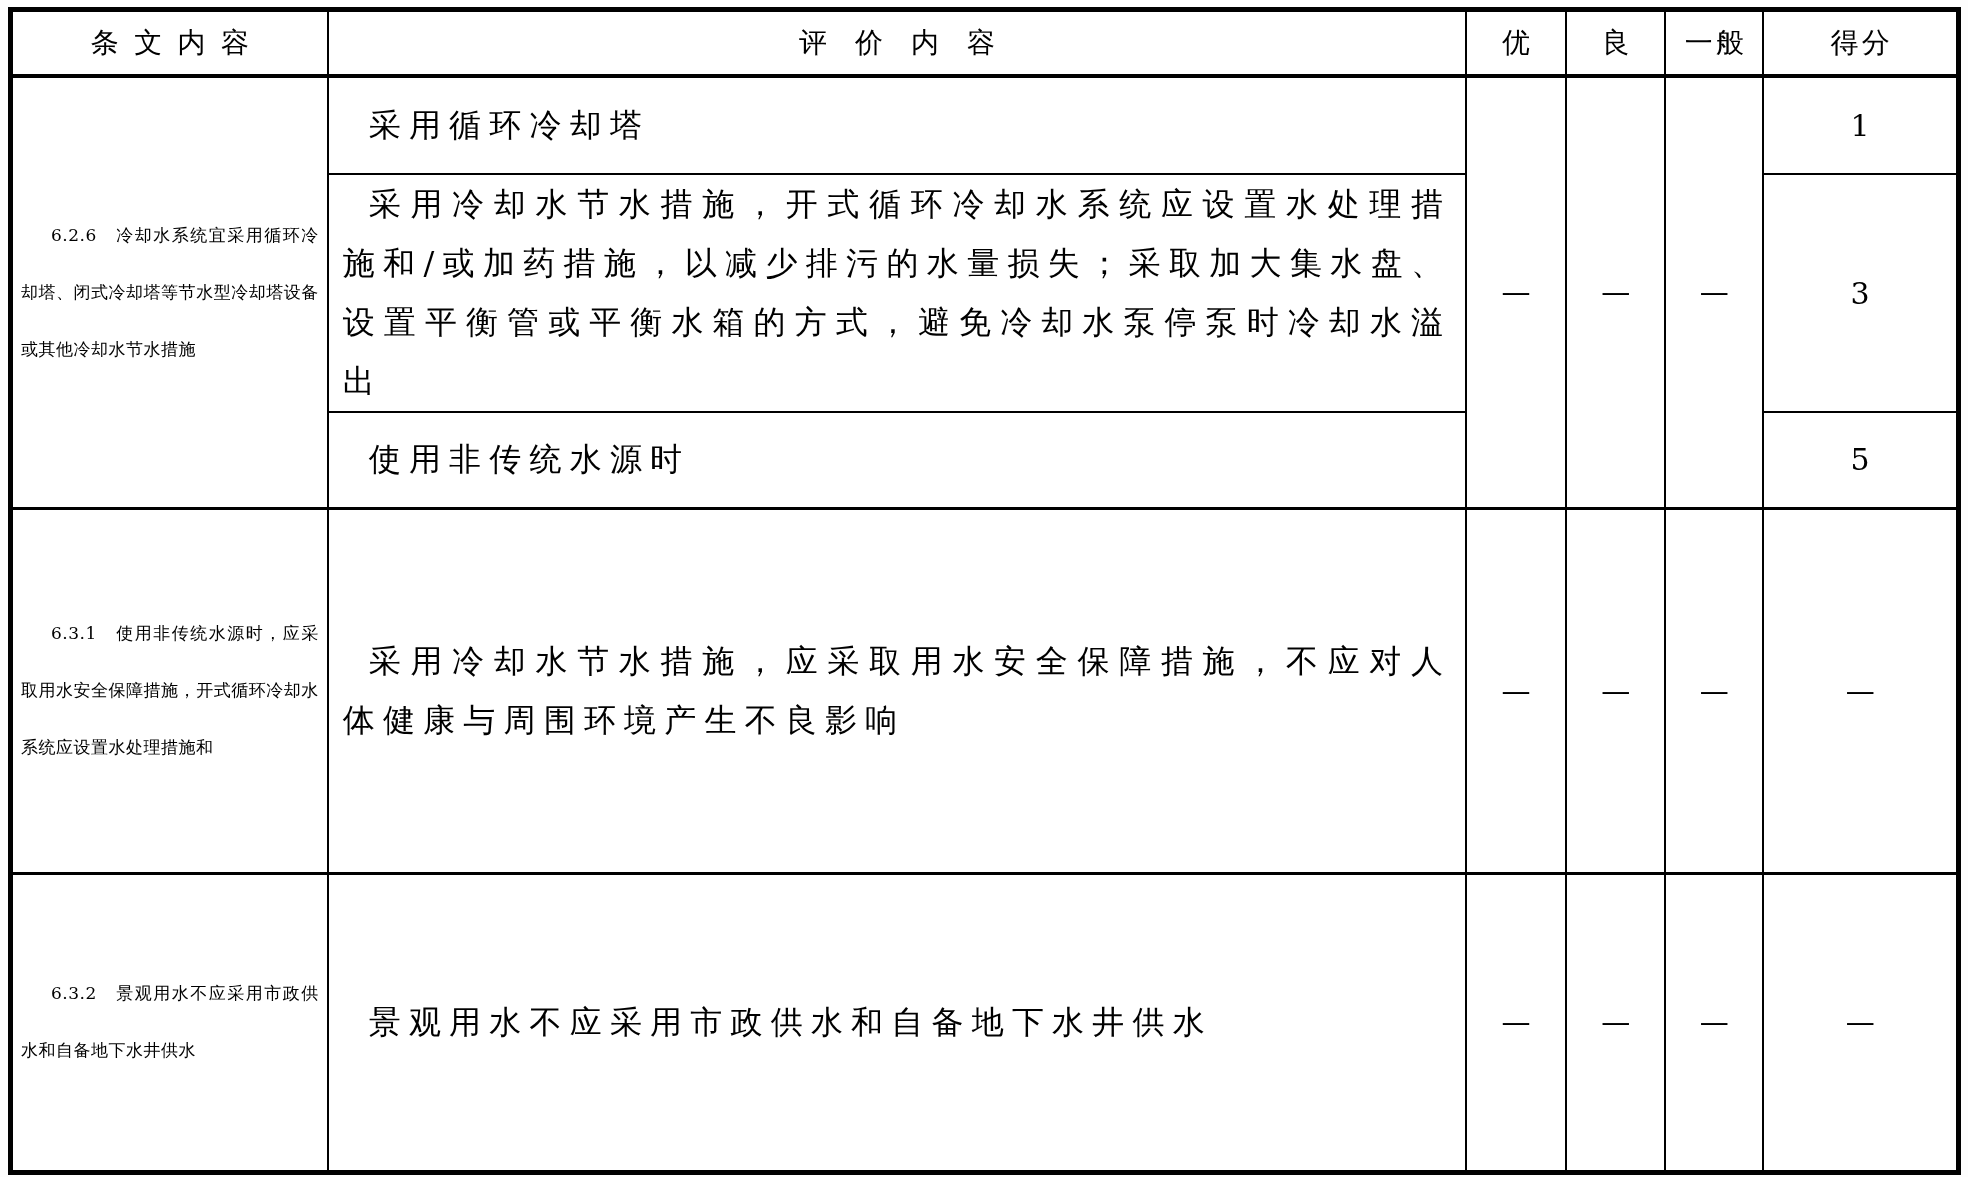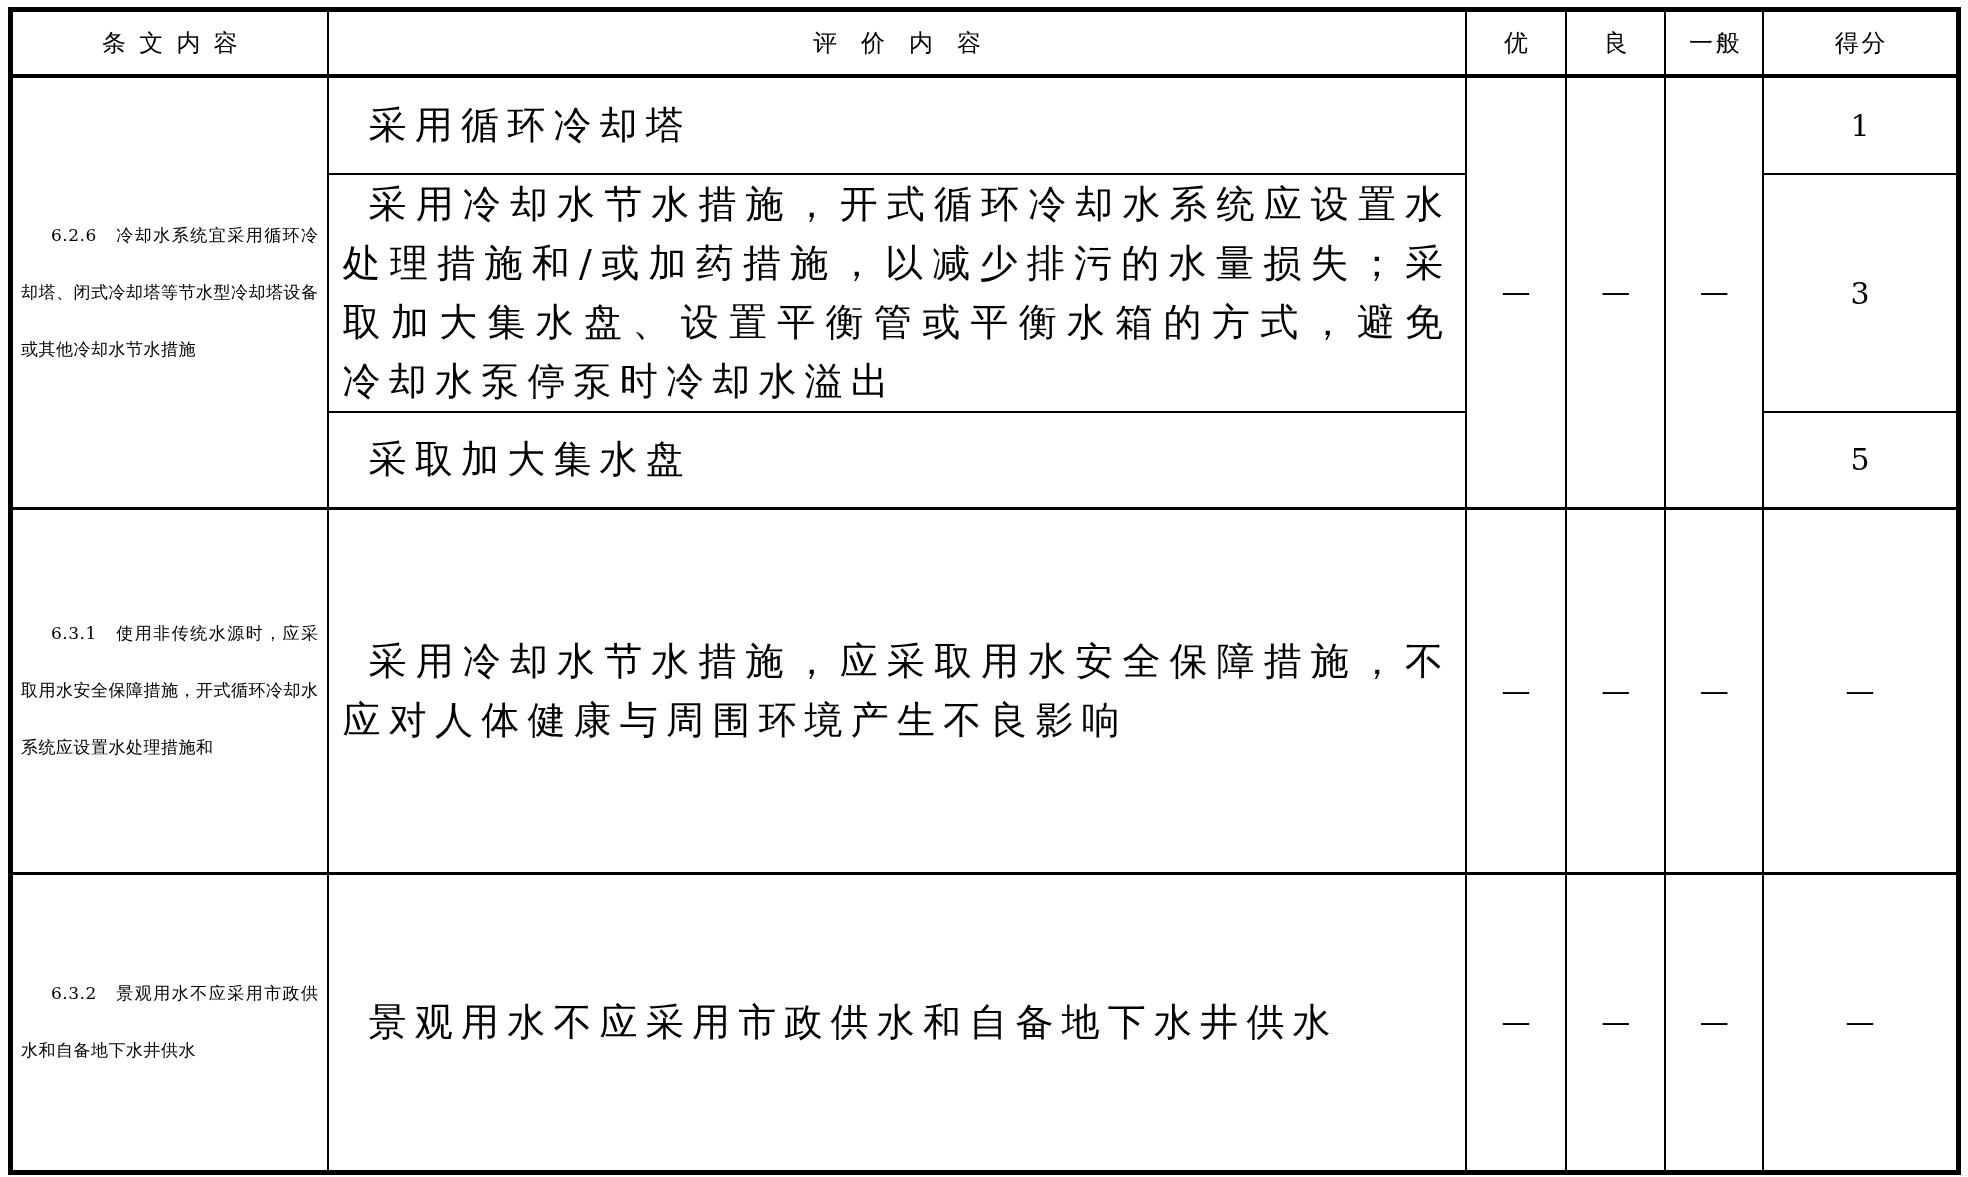--- a/index.html
+++ b/index.html
@@ -25,21 +25,21 @@
     border: 2px solid #000;
     padding: 0;
     font-weight: normal;
     vertical-align: middle;
     overflow: hidden;
   }
   
   .eval-table thead th {
     height: 62px;
     border-bottom: 4px solid #000;
-    font-size: 24px;
+    font-size: 28px;
     text-align: center;
     white-space: nowrap;
   }
   th.hd-wide1 { letter-spacing: 0.55em; text-indent: 0.55em; }
   th.hd-wide2 { letter-spacing: 1.0em;  text-indent: 1.0em; margin-left: 16px;  }
   th.hd-narrow { letter-spacing: 0.12em; text-indent: 0.12em; }
   
   tr.major > td { border-top: 3px solid #000; }
   
   td.clause {
@@ -51,21 +51,21 @@
     text-align: justify;
     text-justify: inter-ideograph;
     text-indent: 30px;
     letter-spacing: 0.5px;
   }
   
   td.eval {
     padding: 0 14px 0 14px;
   }
   td.eval .txt {
-    font-size: 38px;
+    font-size: 32px;
     line-height: 59px;
     letter-spacing: 8.2px;
     text-align: justify;
     text-justify: inter-ideograph;
     text-indent: 26px;
   }
   
   td.mark, td.score {
     text-align: center;
     font-size: 29px;
@@ -111,21 +111,21 @@
       <td class="score"><span>1</span></td>
     </tr>
     <tr style="height:184px">
       <td class="eval">
         <div class="txt">采用冷却水节水措施，开式循环冷却水系统应设置水处理措施和/或加药措施，以减少排污的水量损失；采取加大集水盘、设置平衡管或平衡水箱的方式，避免冷却水泵停泵时冷却水溢出</div>
       </td>
       <td class="score"><span>3</span></td>
     </tr>
     <tr style="height:96px">
       <td class="eval">
-        <div class="txt">采取加大集水盘</div>
+        <div class="txt">使用非传统水源时</div>
       </td>
       <td class="score"><span>5</span></td>
     </tr>
 
     <tr class="major" style="height:365px">
       <td class="clause">
         <div class="txt">6.3.1　使用非传统水源时，应采取用水安全保障措施，开式循环冷却水系统应设置水处理措施和</div>
       </td>
       <td class="eval">
         <div class="txt">采用冷却水节水措施，应采取用水安全保障措施，不应对人体健康与周围环境产生不良影响</div>

